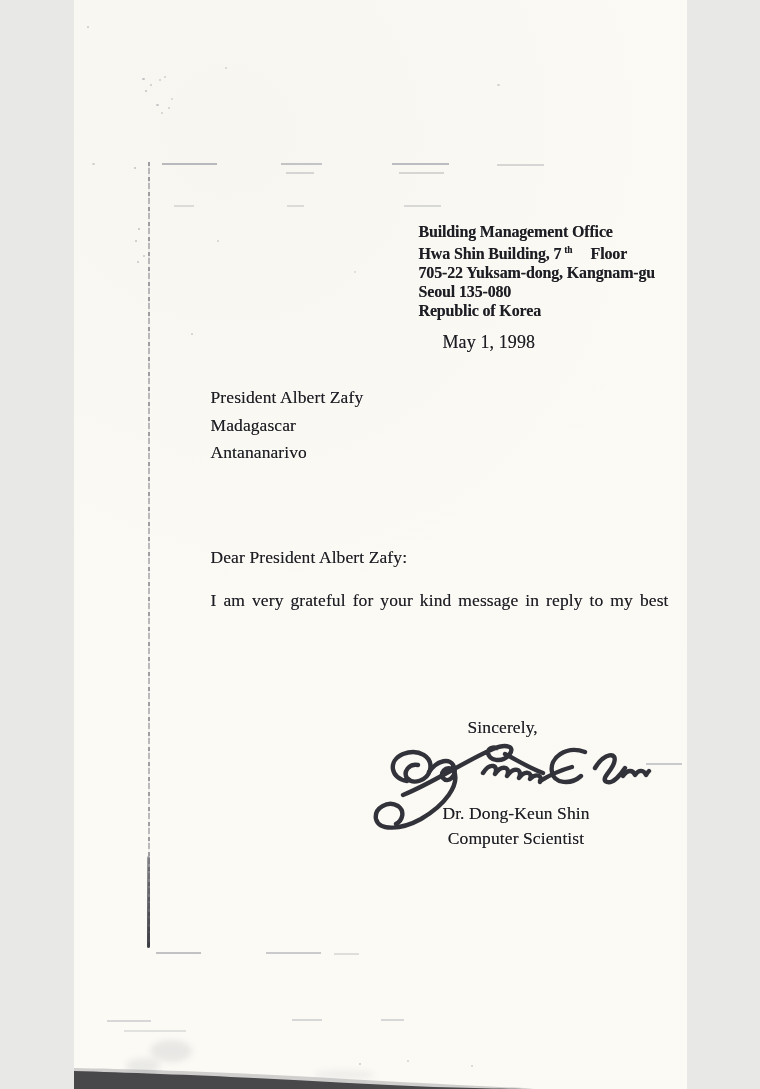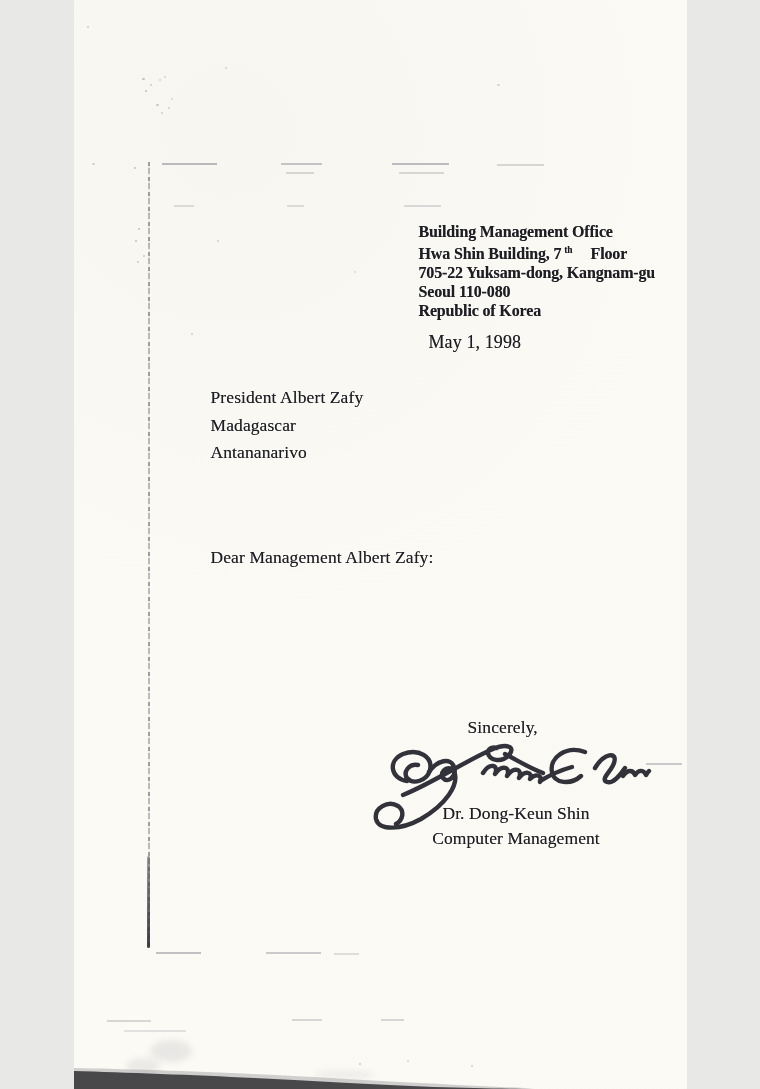--- a/index.html
+++ b/index.html
@@ -26,21 +26,21 @@
     font-size: 16px;
     line-height: 19px;
     letter-spacing: -.15px;
   }
   .sup {
     vertical-align: super;
     font-size: 9.5px;
     margin: 0 18px 0 3px;
     font-weight: bold;
   }
-  .date { left: 355px; top: 332px; font-size: 18px; }
+  .date { left: 369px; top: 332px; font-size: 18px; }
   .recipient {
     left: 137px; top: 384px;
     font-size: 17.5px;
     line-height: 27.6px;
   }
   .salutation { left: 137px; top: 547px; font-size: 17.5px; }
   .bodytext {
     left: 137px; top: 589px;
     width: 458px;
     font-size: 17.5px;
@@ -140,35 +140,36 @@
     <path d="M0,13 C60,14 140,17 220,21 C300,25.5 380,30 450,33 L460,34 L0,34 Z" fill="#76767c" opacity="0.32"></path>
     <path d="M0,16 C50,17.5 120,20 180,23 C240,26 300,29.5 360,32 C400,33.2 435,33.8 462,34 L0,34 Z" fill="#39393c" opacity="0.9"></path>
   </svg>
 
   <div class="txt sender">
     <div>Building Management Office</div>
     <div>
       <span>Hwa Shin Building, 7</span><span class="sup">th</span><span>Floor</span>
     </div>
     <div>705-22 Yuksam-dong, Kangnam-gu</div>
-    <div>Seoul 110-080</div>
+    <div>Seoul 135-080</div>
     <div>Republic of Korea</div>
   </div>
 
   <div class="txt date">May 1, 1998</div>
 
   <div class="txt recipient">
     <div>President Albert Zafy</div>
     <div>Madagascar</div>
     <div>Antananarivo</div>
   </div>
 
-  <div class="txt salutation">Dear Management Albert Zafy:</div>
+  <div class="txt salutation">Dear President Albert Zafy:</div>
 
   <div class="txt bodytext">
+    <div class="body-line1">I am very grateful for your kind message in reply to my best</div>
   </div>
 
   <div class="txt closing">Sincerely,</div>
 
   <svg class="signature-svg" width="310" height="112" viewBox="0 0 310 112" aria-hidden="true">
     <g fill="none" stroke="#23232c" stroke-width="4.4" stroke-linecap="round" stroke-linejoin="round" opacity="0.93">
       <path d="M 50 54 C 34 52 30 34 46 27 C 62 21 76 30 73 43 C 70 54 56 58 50 51 C 46 45 52 36 61 38"></path>
       <path d="M 72 45 C 80 33 94 30 97 40 C 100 49 91 57 86 51 C 83 46 88 39 95 42"></path>
       <path d="M 97 44 C 103 58 88 78 64 92 C 44 103 22 104 19 92 C 17 81 31 73 41 79 C 48 84 46 93 39 97"></path>
       <path d="M 46 68 C 76 56 108 34 136 22 C 150 16 159 20 152 28 C 145 36 131 34 131 25 C 131.5 21.5 136 19.5 140 21"></path>
@@ -176,16 +177,16 @@
       <path d="M 126 46 C 133 35 142 38 138 47 C 145 37 154 40 150 49 C 157 39 166 42 162 51 C 168 43 176 45 173 52 C 179 46 186 48 183 55"></path>
       <path d="M 183 54 C 193 48 204 43 215 40"></path>
       <path d="M 228 25 C 209 18 192 31 195 45 C 197 57 214 58 224 49"></path>
       <path d="M 238 41 C 247 26 261 24 257 36 C 254 45 243 52 250 55 C 256 57 264 47 268 41"></path>
       <path d="M 266 49 C 271 42 276 43 278 48 C 282 42 287 43 289 48 C 290.5 45.5 291.5 44.5 292 44"></path>
     </g>
   </svg>
 
   <div class="txt sigblock">
     <div>Dr. Dong-Keun Shin</div>
-    <div>Computer Management</div>
+    <div>Computer Scientist</div>
   </div>
 
 </div>
 
 </body></html>

